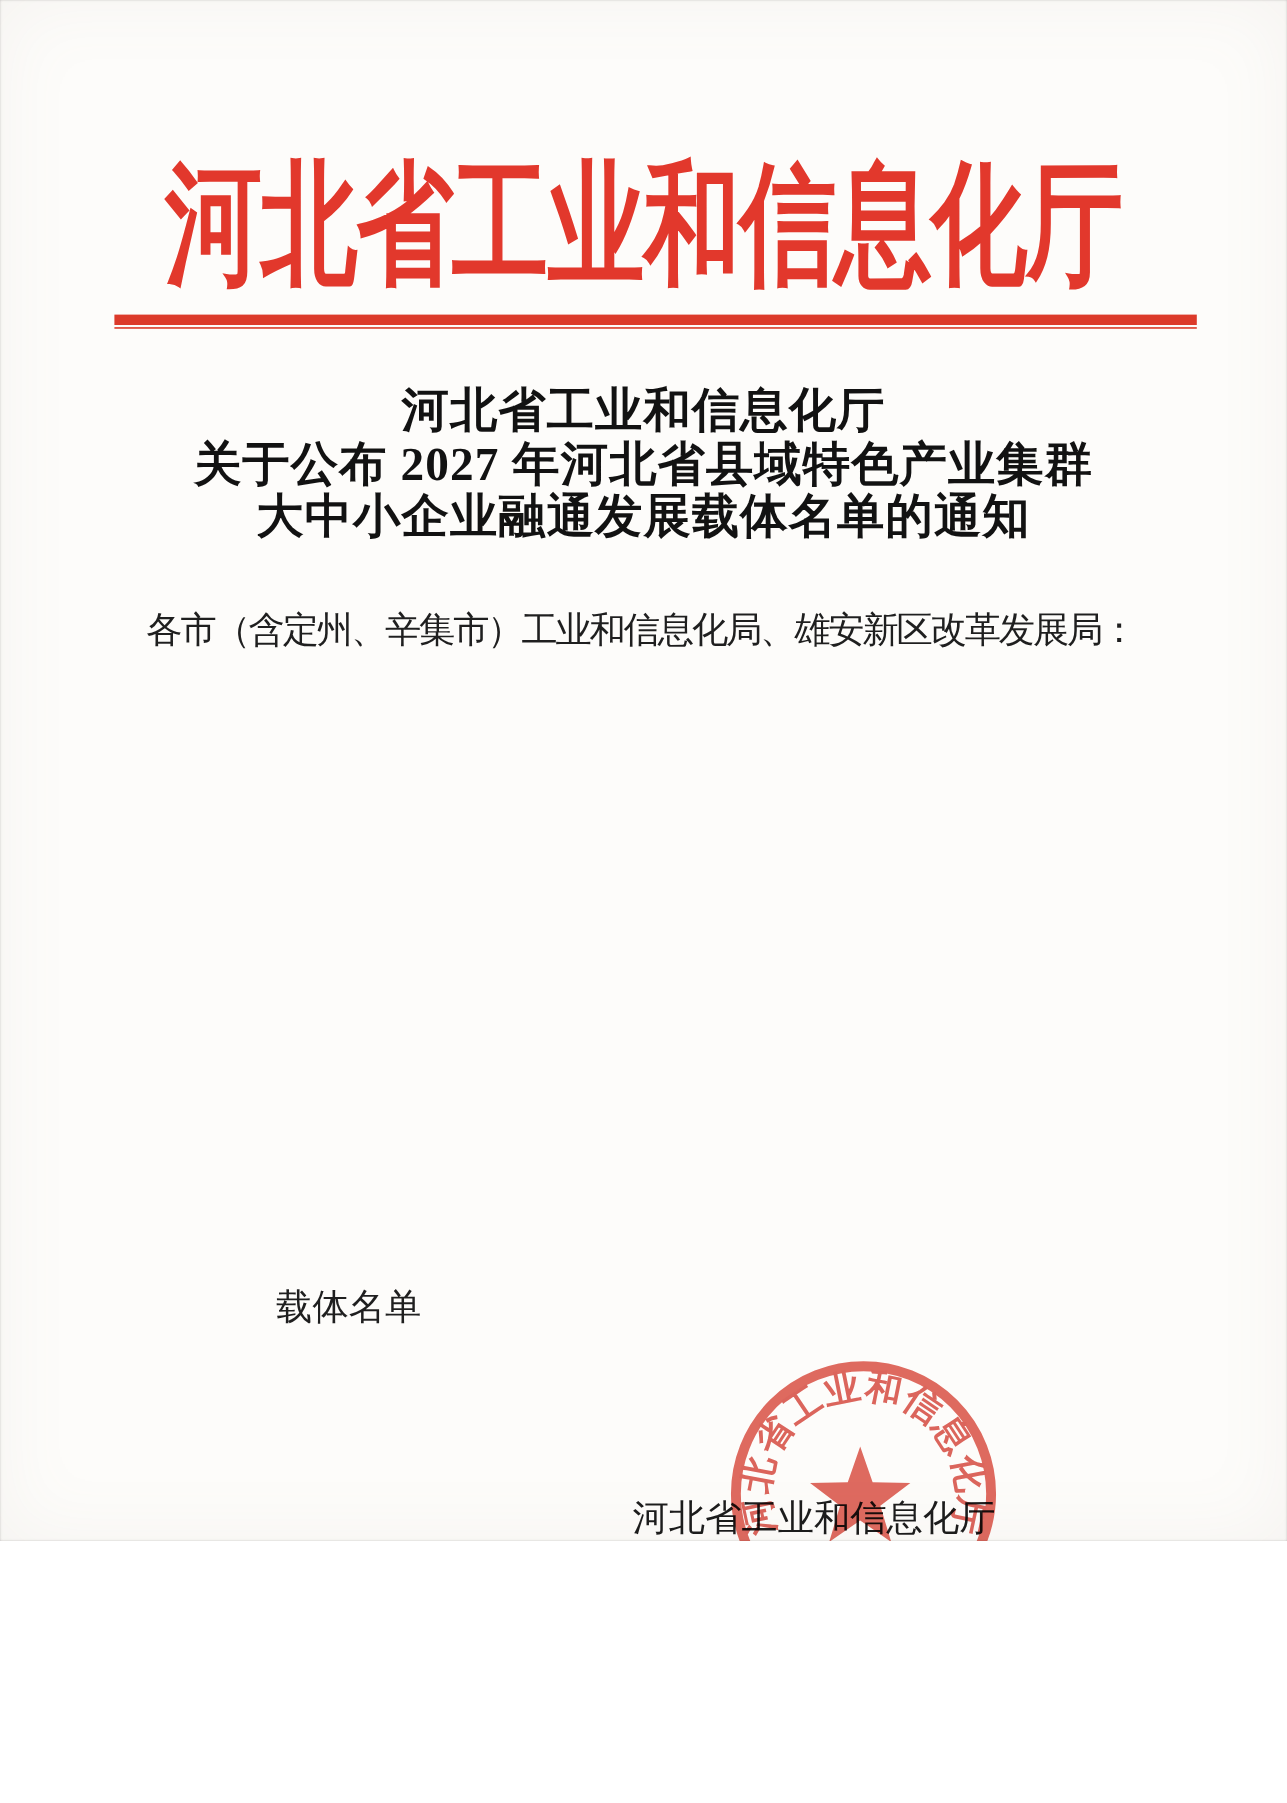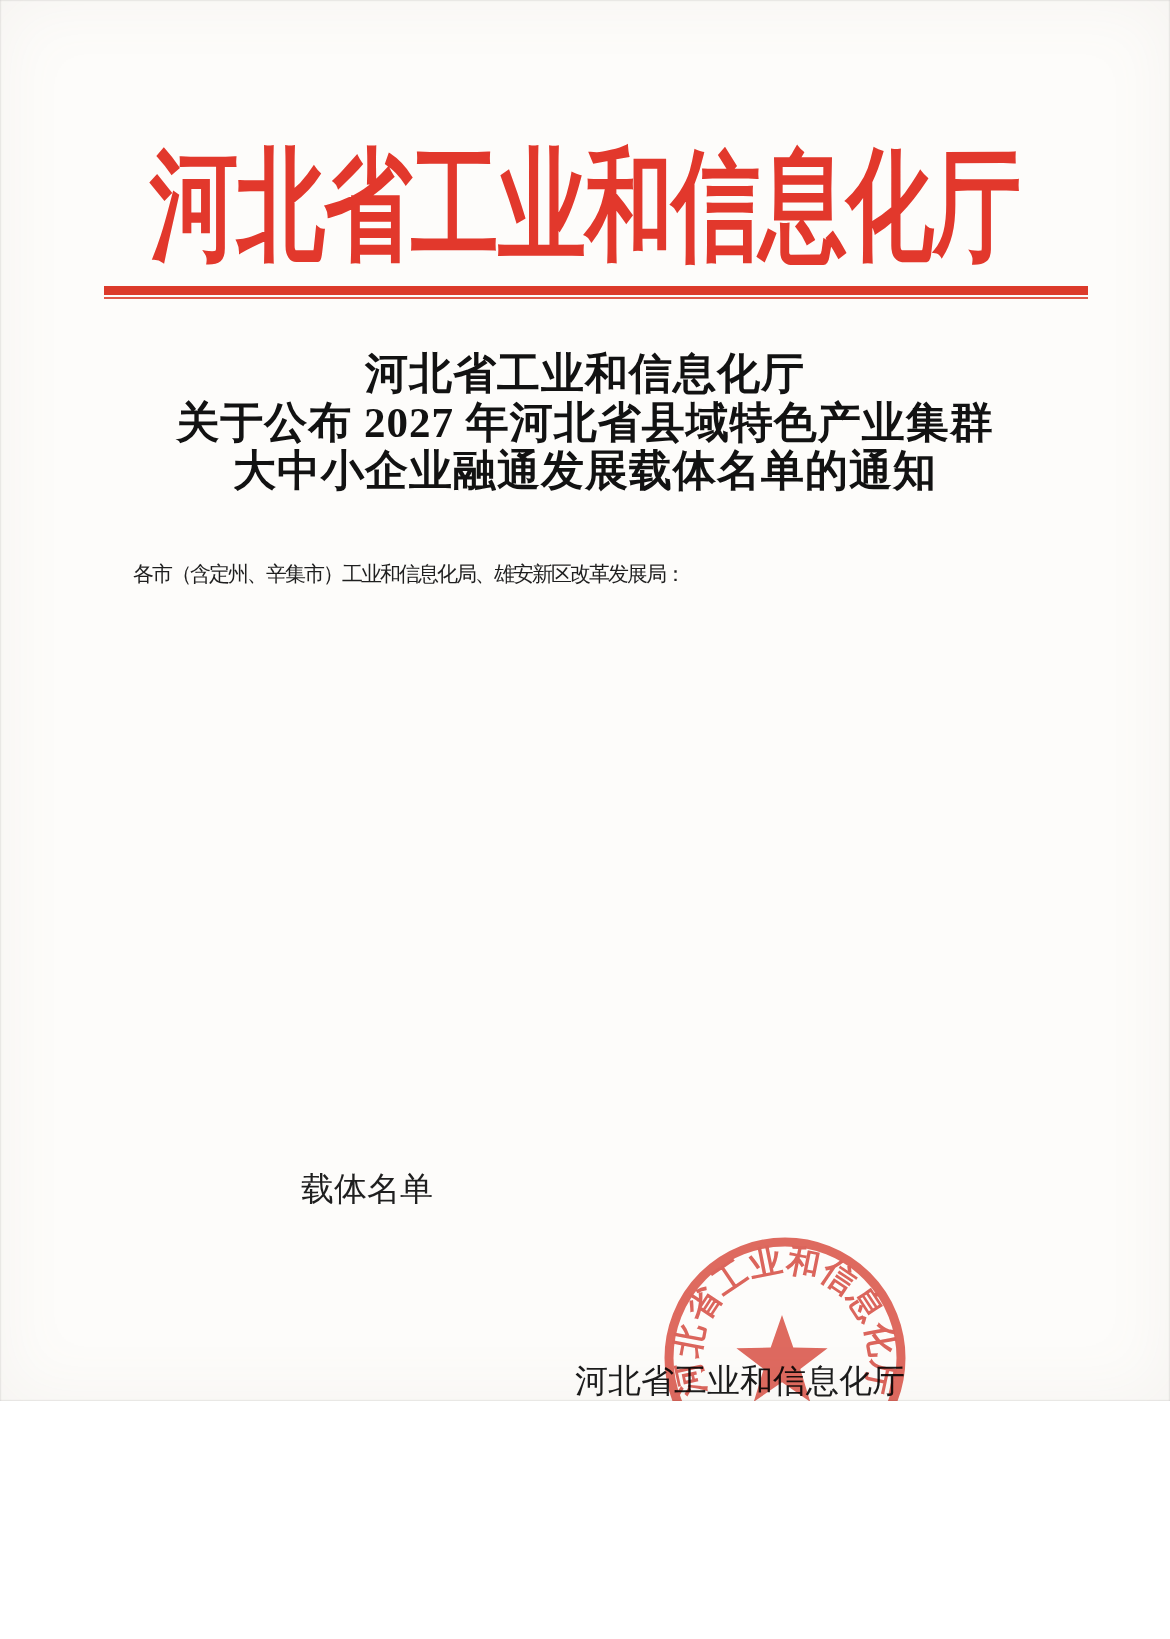--- a/index.html
+++ b/index.html
@@ -33,32 +33,32 @@
   .doc-title {
     position:absolute; top:350px; left:0; right:0;
     text-align:center;
     font-size:43px; line-height:48.5px; font-weight:bold;
     color:#121212; letter-spacing:1px;
   }
 
   
   .body-text {
     position:absolute; top:551px; left:133px; width:900px;
-    font-size:21px; line-height:47px;
+    font-size:33px; line-height:47px;
     text-align:justify;
   }
   .body-text .salutation { white-space:nowrap; letter-spacing:-2px; }
   .body-text .para { text-indent:2em; }
 
   
   .attachment {
     position:absolute; top:1166px; left:202px;
     font-size:33px; line-height:47px;
   }
-  .attachment .line2 { margin-left:99px; }
+  .attachment .line2 { margin-left:49px; }
 
   
   .signature {
     position:absolute; top:1358px; left:440px; width:600px;
     text-align:center;
     font-size:33px; line-height:47px;
     color:#1c1c1c;
   }
 
   

